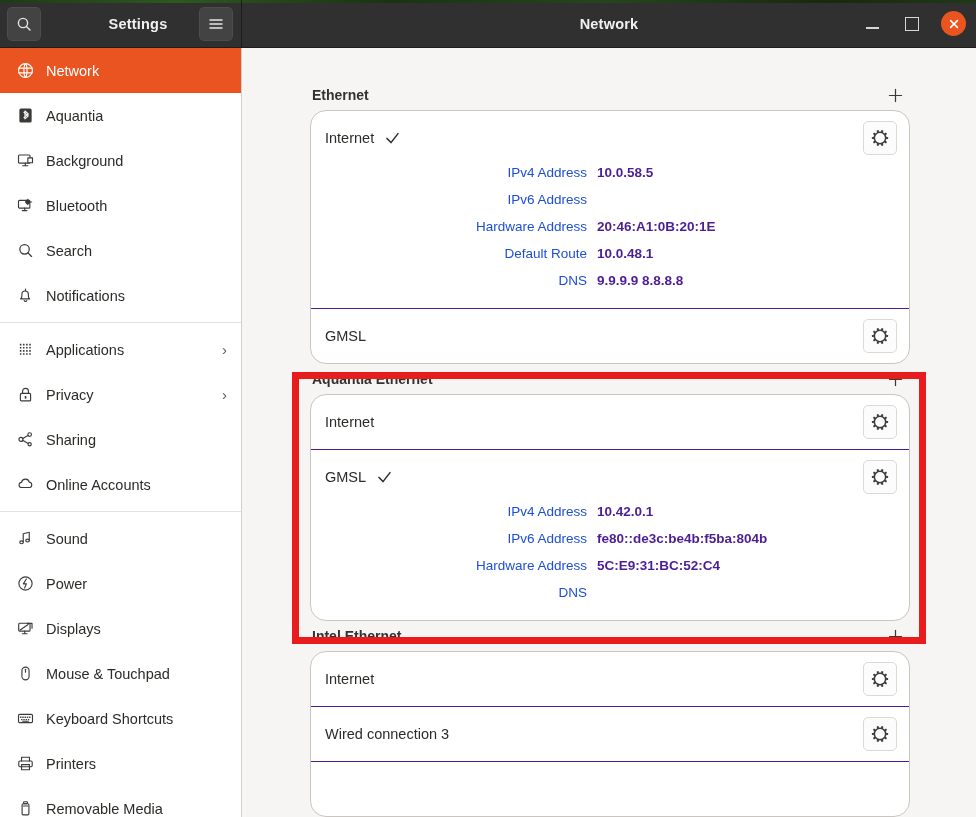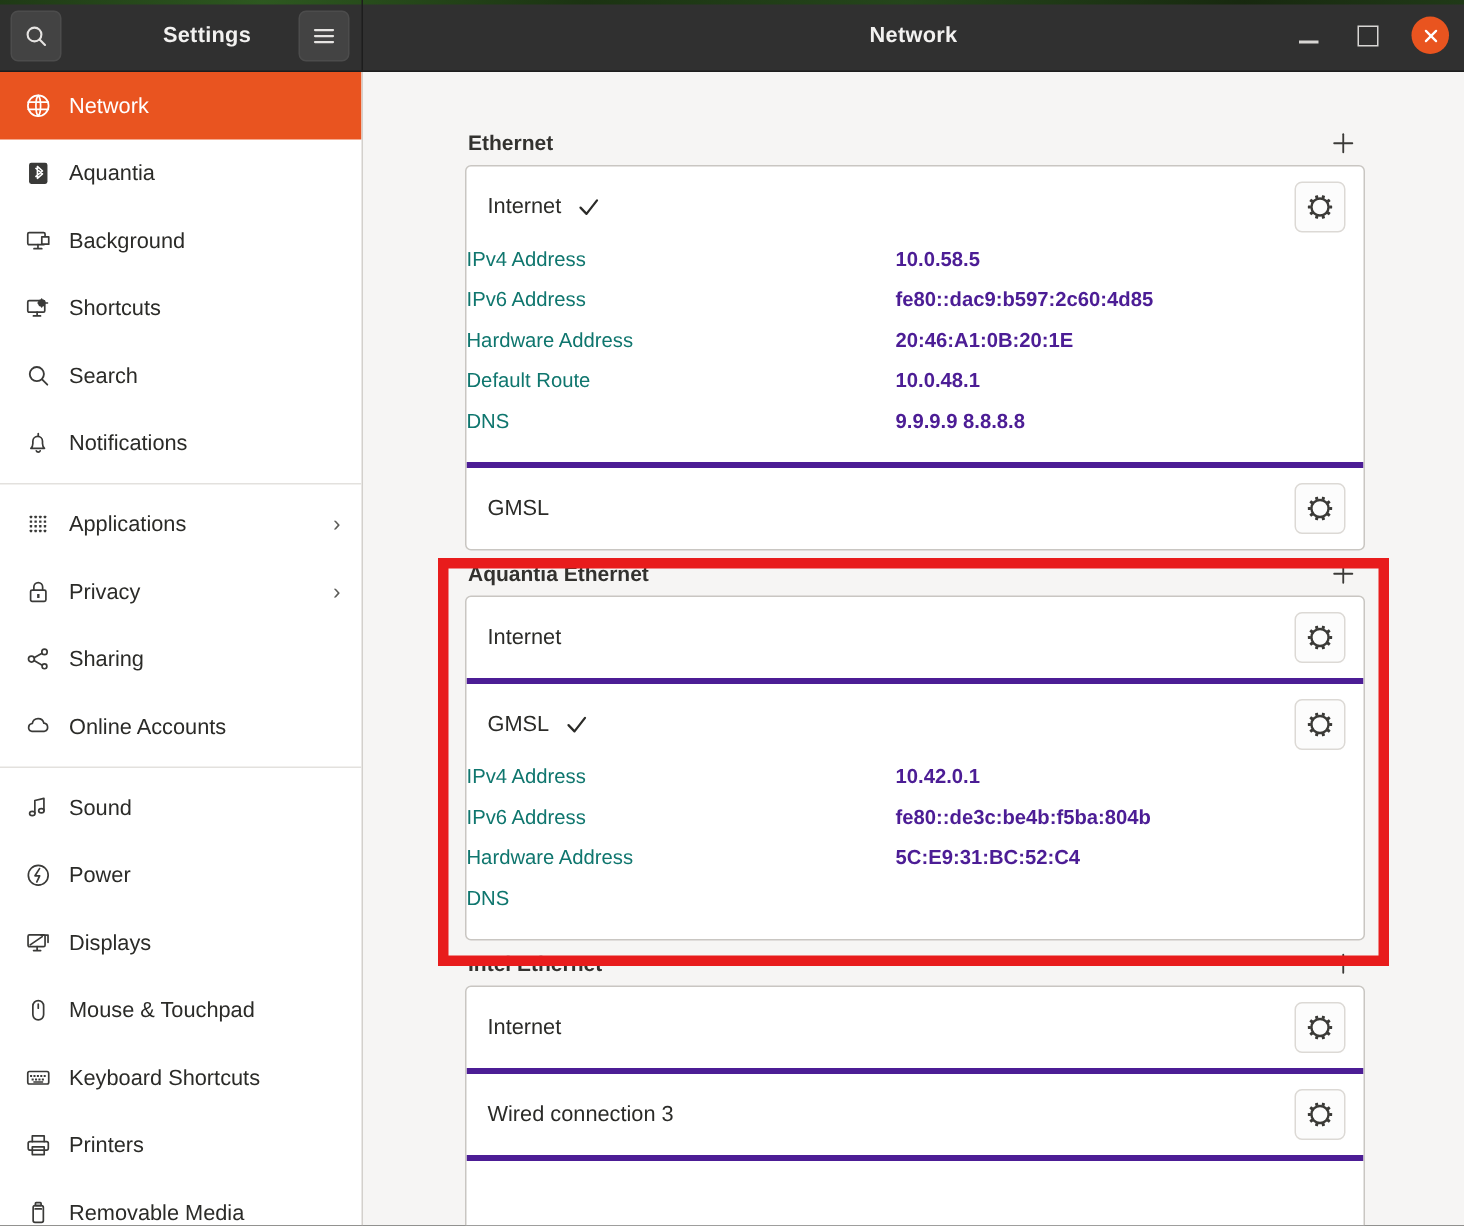--- a/index.html
+++ b/index.html
@@ -124,25 +124,25 @@
   }
   .add-btn {
     margin-left: auto; cursor: pointer;
     width: 26px; height: 26px;
     display: flex; align-items: center; justify-content: center;
     color: #3b3a37;
   }
   .card {
     background: #ffffff;
     border: 1px solid #c9c6c2;
-    border-radius: 4px;
+    border-radius: 16px;
     overflow: hidden;
   }
   .conn-row {
-    border-top: 4px solid #4c1d95;
+    border-top: 1px solid #4c1d95;
     padding: 0;
   }
   .conn-row:first-child { border-top: none; }
   .conn-main {
     display: flex; align-items: center;
     min-height: 54px;
     padding: 0 12px 0 14px;
     cursor: pointer;
   }
   .conn-name {
@@ -161,22 +161,22 @@
     display: flex; align-items: center; justify-content: center;
     cursor: pointer;
   }
   .details { padding: 0 12px 14px 0; margin-top: -6px; }
   .det-row {
     display: flex; align-items: baseline;
     line-height: 27px;
   }
   .det-label {
     width: 286px; flex: 0 0 286px;
-    text-align: left; padding-right: 10px;
-    color: #0f766e; font-size: 13.5px;
+    text-align: right; padding-right: 10px;
+    color: #1d4ed8; font-size: 13.5px;
   }
   .det-value {
     color: #4c1d95; font-size: 13.5px; font-weight: bold;
   }
 
   
   .highlight {
     position: absolute;
     border: 7px solid #e81c1c;
     pointer-events: none;
@@ -257,21 +257,21 @@
         </div>
         <div class="nav-item">
           <span class="ic">
             <svg width="17" height="17" viewBox="0 0 18 18" stroke="currentColor" stroke-width="1.2" stroke-linecap="round" stroke-linejoin="round" fill="none">
               <rect x="1.6" y="3.6" width="12" height="8.2" rx="1"></rect>
               <path d="M5.6 14.4h5M8.2 11.8v2.6"></path>
               <circle cx="11.4" cy="5.3" r="2.6" fill="currentColor" stroke="none"></circle>
               <path d="M8.8 5.3h6.8M11.4 2.4v5.8" stroke="currentColor" stroke-width="1"></path>
             </svg>
           </span>
-          <span>Shortcuts</span>
+          <span>Bluetooth</span>
         </div>
         <div class="nav-item">
           <span class="ic">
             <svg width="17" height="17" viewBox="0 0 18 18" stroke="currentColor" stroke-width="1.3" stroke-linecap="round" stroke-linejoin="round" fill="none">
               <circle cx="8" cy="7.8" r="5"></circle>
               <line x1="11.7" y1="11.6" x2="15.4" y2="15.3"></line>
             </svg>
           </span>
           <span>Search</span>
         </div>
@@ -457,21 +457,20 @@
                   </svg>
                 </span>
               </div>
               <div class="details">
                 <div class="det-row">
                   <span class="det-label">IPv4 Address</span>
                   <span class="det-value">10.0.58.5</span>
                 </div>
                 <div class="det-row">
                   <span class="det-label">IPv6 Address</span>
-                  <span class="det-value">fe80::dac9:b597:2c60:4d85</span>
                 </div>
                 <div class="det-row">
                   <span class="det-label">Hardware Address</span>
                   <span class="det-value">20:46:A1:0B:20:1E</span>
                 </div>
                 <div class="det-row">
                   <span class="det-label">Default Route</span>
                   <span class="det-value">10.0.48.1</span>
                 </div>
                 <div class="det-row">

